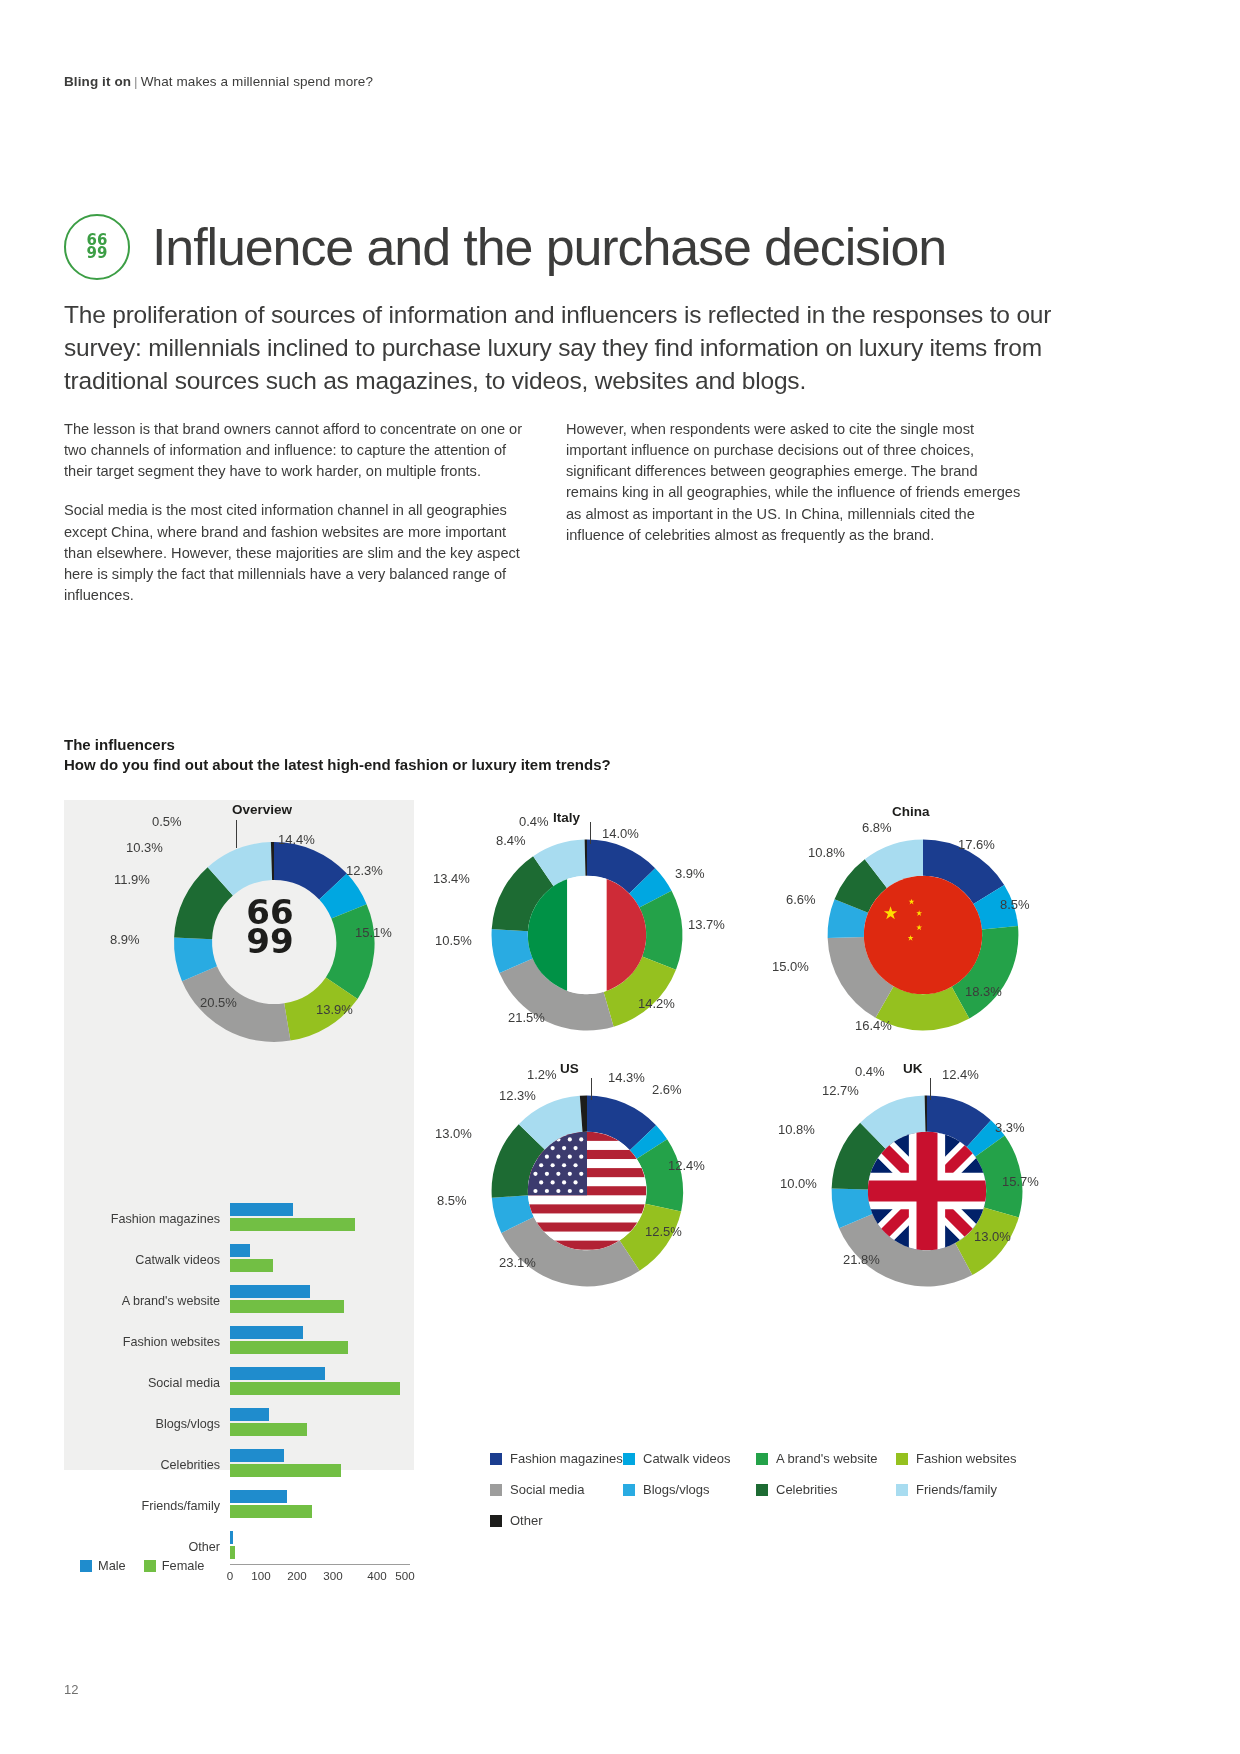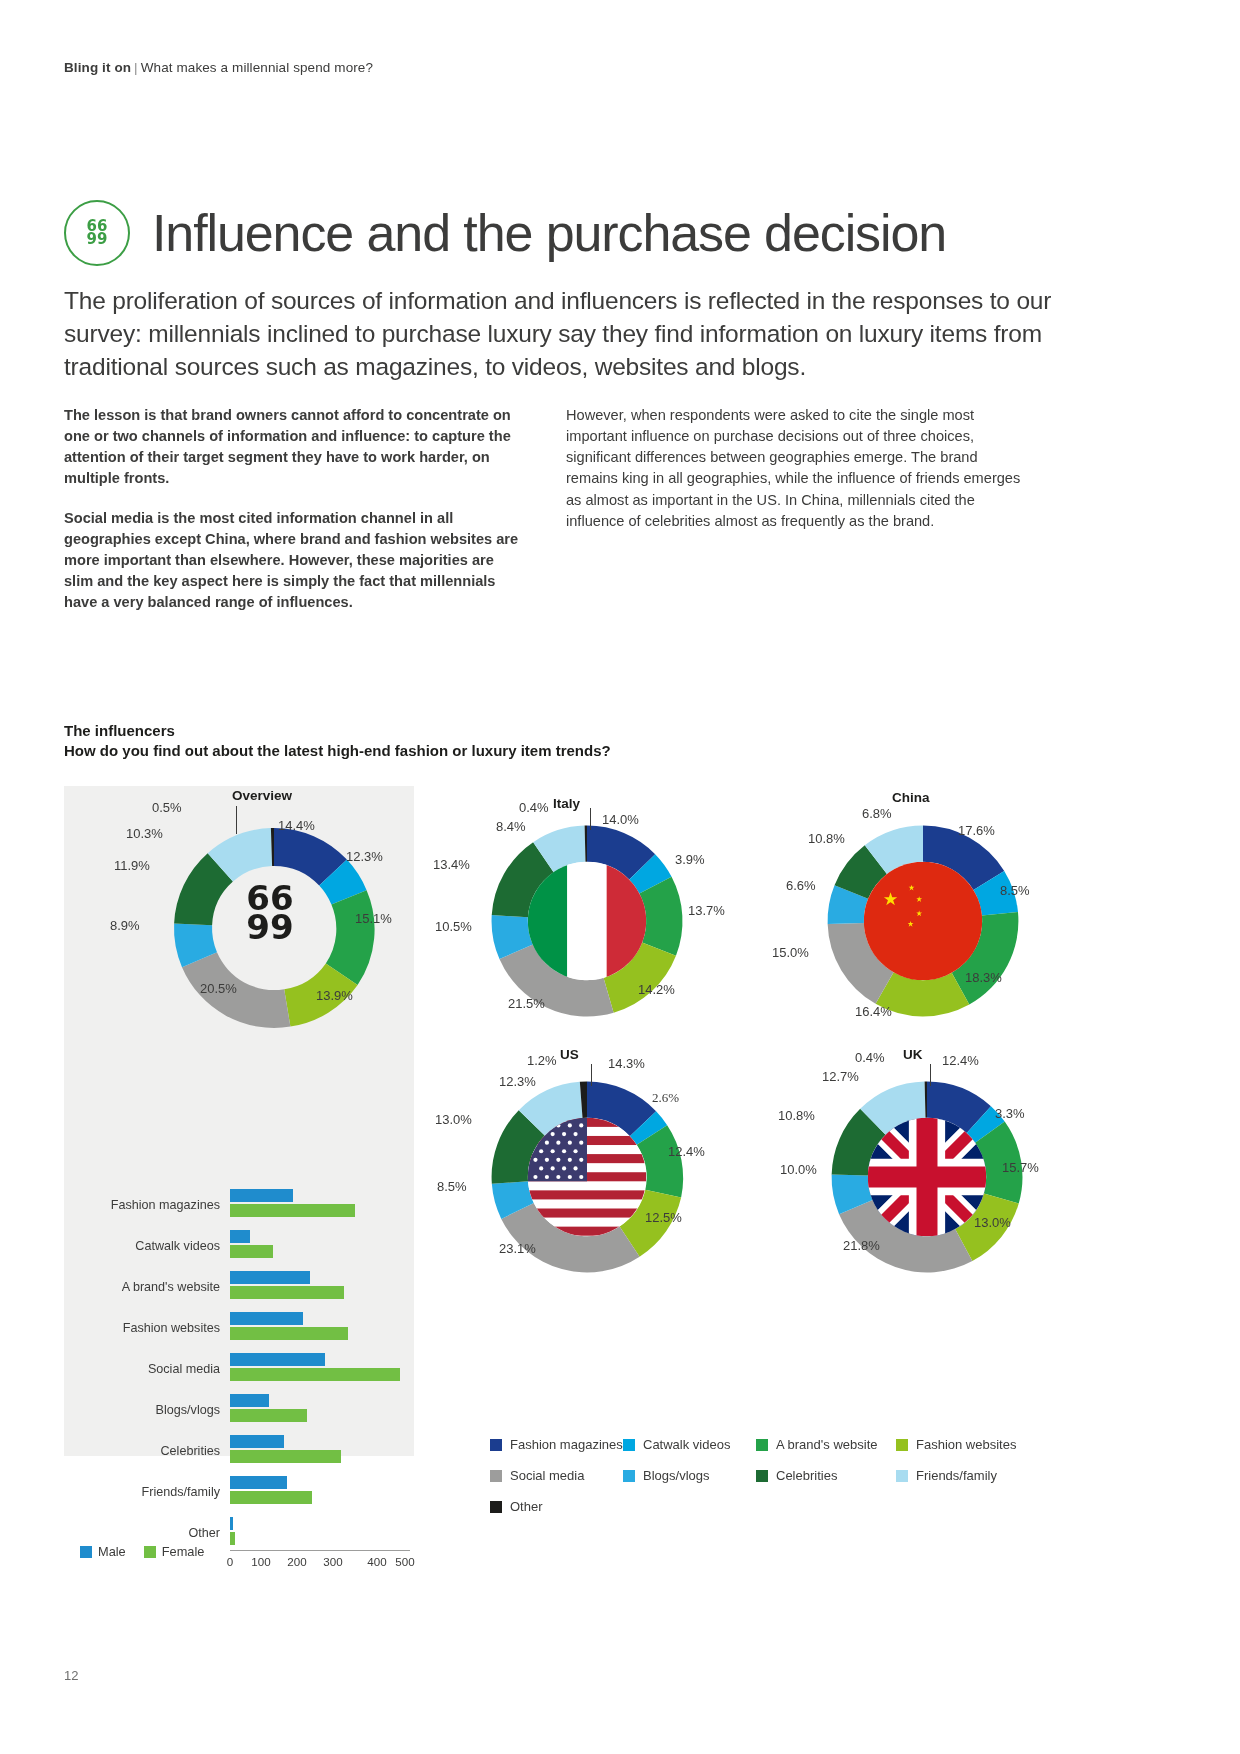--- a/index.html
+++ b/index.html
@@ -11,20 +11,21 @@
     height: 1754px;
     background: #ffffff;
     font-family: "Liberation Sans", sans-serif;
     color: #3c3c3b;
     position: relative;
     overflow: hidden;
   }
   .page {
     position: absolute;
     inset: 0;
+    margin-top: 14px;
   }
   
   .runhead {
     position: absolute;
     left: 64px;
     top: 60px;
     font-size: 13.5px;
     color: #3c3c3b;
     letter-spacing: 0.1px;
   }
@@ -87,21 +88,21 @@
     letter-spacing: -0.2px;
   }
   
   .col {
     position: absolute;
     width: 462px;
     font-size: 14.6px;
     line-height: 1.45;
     color: #3c3c3b;
   }
-  .col.left { left: 64px; top: 405px; font-weight: bold; }
+  .col.left { left: 64px; top: 405px; }
   .col.right { left: 566px; top: 405px; }
   .col p { margin: 0 0 18px 0; }
 
   
   .sec-title {
     position: absolute;
     left: 64px;
     top: 722px;
     font-size: 15px;
     font-weight: bold;
@@ -417,21 +418,21 @@
               <circle cx="-30" cy="0" r="2.2"></circle>
               <circle cx="-18" cy="0" r="2.2"></circle>
               <circle cx="-6" cy="0" r="2.2"></circle>
           </g>
         </g>
       </g>
     </svg>
   </div>
   <div class="lead-line" style="left:591px; top:1064px; width:1.4px; height:22px;"></div>
   <div class="chart-label" style="left:608px; top:1056px;">14.3%</div>
-  <div class="chart-label" style="left:652px; top:1090px;font-family:Liberation Serif, serif;">2.6%</div>
+  <div class="chart-label" style="left:652px; top:1068px;">2.6%</div>
   <div class="chart-label" style="left:668px; top:1144px;">12.4%</div>
   <div class="chart-label" style="left:645px; top:1210px;">12.5%</div>
   <div class="chart-label" style="left:499px; top:1241px;">23.1%</div>
   <div class="chart-label" style="left:437px; top:1179px;">8.5%</div>
   <div class="chart-label" style="left:435px; top:1112px;">13.0%</div>
   <div class="chart-label" style="left:499px; top:1074px;">12.3%</div>
   <div class="chart-label" style="left:527px; top:1053px;">1.2%</div>
 
   <div class="chart-title" style="left:903px; top:1047px;">UK</div>
   <div class="donut-wrap" style="left:822px; top:1072px;">

